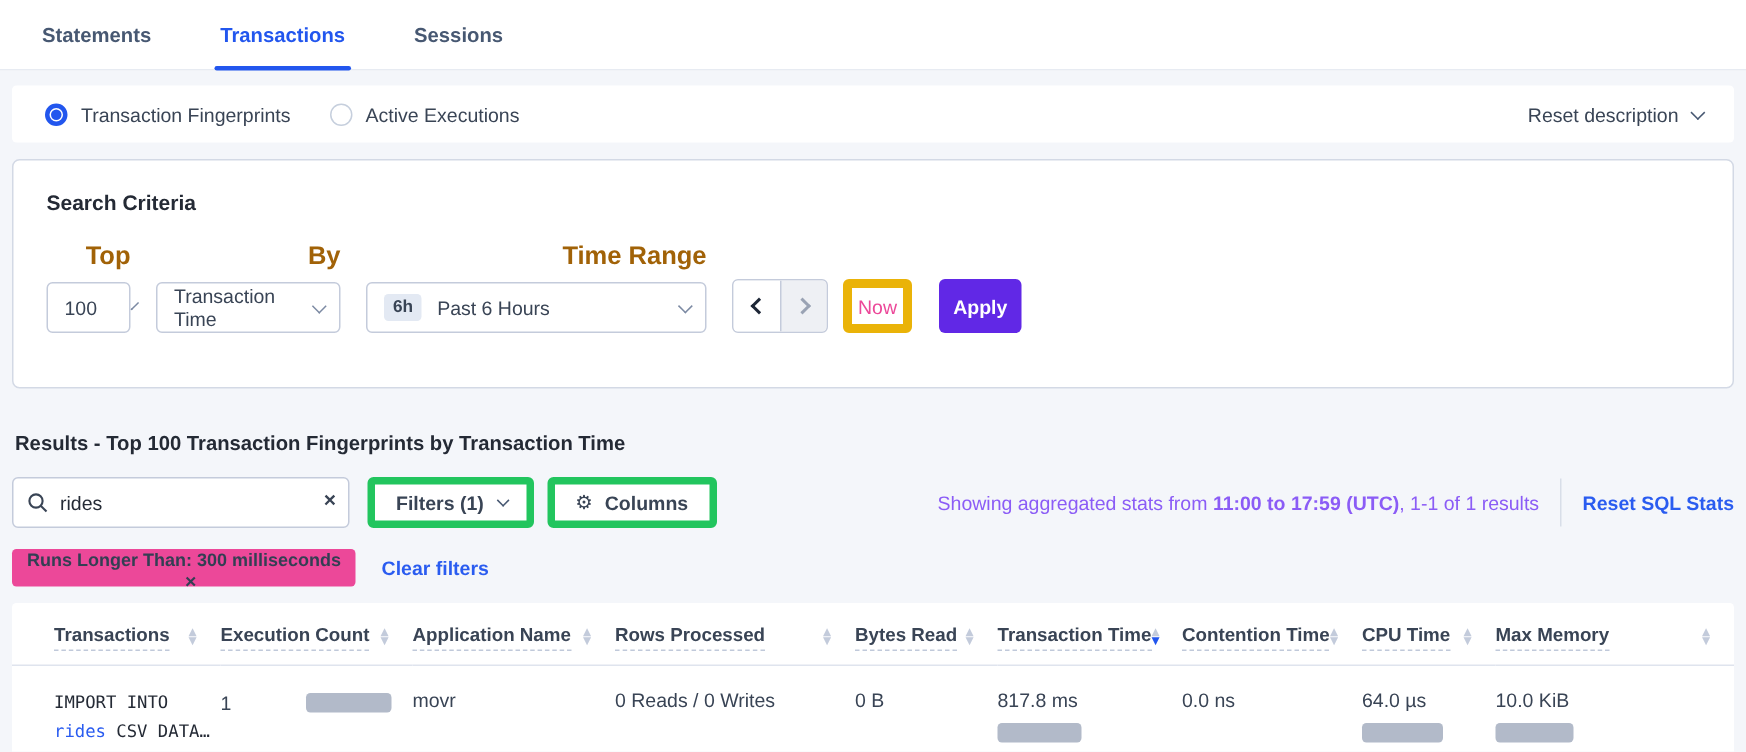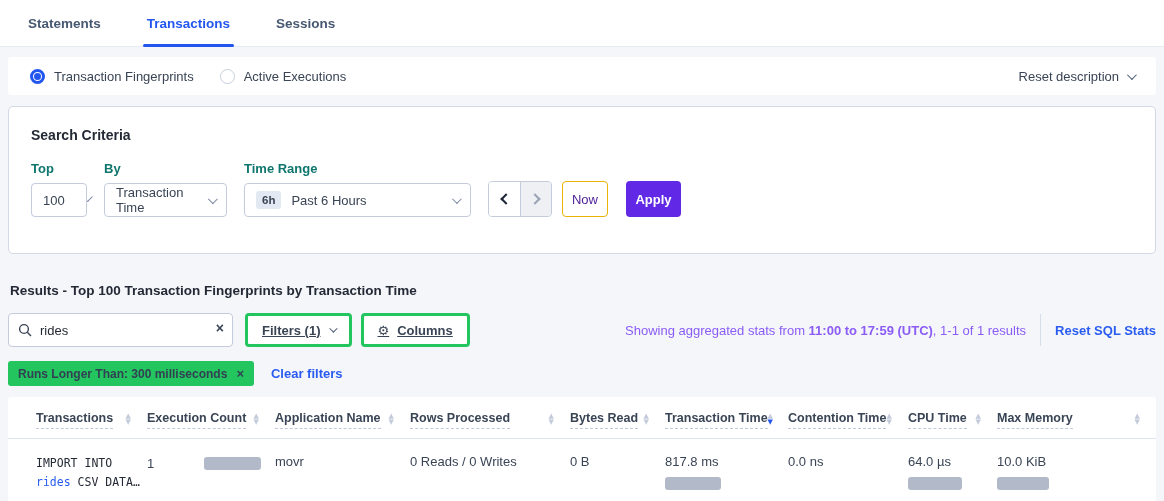--- a/index.html
+++ b/index.html
@@ -61,21 +61,21 @@
   .chev.gray { border-color:#7c8aa3; }
 
   
   .criteria-card {
     background:#fff; border:1px solid #d3d9e5; border-radius:5px;
     margin-top:11px; padding:20px 22px 36px 22px;
   }
   .criteria-title { font-size:14px; font-weight:700; color:#242a35; margin-bottom:18px; }
   .criteria-row { display:flex; align-items:flex-end; }
   .field { margin-right:17px; }
-  .field-label { font-size:13px; font-weight:700; color:#0f766e; margin-bottom:7px; }
+  .field-label { font-size:17px; font-weight:700; color:#a16207; margin-bottom:7px;text-align:right; }
   .select {
     height:34px; border:1px solid #c4cbdb; border-radius:4px; background:#fff;
     display:flex; align-items:center; padding:0 11px; cursor:pointer;
     font-size:13px; color:#394455;
   }
   .select .chev { margin-left:auto; }
   .sel-top { width:56px;gap:23px; }
   .sel-by  { width:123px; }
   .sel-time { width:227px; }
   .time-badge {
@@ -90,22 +90,22 @@
   .arrow-btn.disabled { background:#eef0f4; border-left:1px solid #c4cbdb; cursor:default; }
   .chev-left {
     width:8px; height:8px; border-left:2.2px solid #1d2636; border-bottom:2.2px solid #1d2636;
     transform:rotate(45deg); display:inline-block; margin-left:3px;
   }
   .chev-right {
     width:8px; height:8px; border-right:2.2px solid #9aa3b4; border-top:2.2px solid #9aa3b4;
     transform:rotate(45deg); display:inline-block; margin-right:3px;
   }
   .now-btn {
-    height:36px; width:46px; border:1px solid #eab308; border-radius:4px; background:#fff;
-    color:#4c1d95; font-size:13px; display:flex; align-items:center; justify-content:center;
+    height:36px; width:46px; border:6px solid #eab308; border-radius:4px; background:#fff;
+    color:#ec4899; font-size:13px; display:flex; align-items:center; justify-content:center;
     margin-right:18px; cursor:pointer;
   }
   .apply-btn {
     height:36px; width:55px; border:none; border-radius:4px; background:#6128e6;
     color:#fff; font-size:13px; font-weight:700;
     display:flex; align-items:center; justify-content:center; cursor:pointer;
   }
 
   
   .results-title { margin:29px 2px 0; font-size:13.5px; font-weight:700; color:#242a35; }
@@ -116,36 +116,36 @@
     width:100%; height:34px; border:1px solid #c4cbdb; border-radius:4px;
     padding:0 28px 0 31px; font-size:13px; color:#242a35;
     font-family:"Liberation Sans", sans-serif; outline:none; background:#fff;
   }
   .search-icon { position:absolute; left:10px; top:10px; }
   .clear-x {
     position:absolute; right:9px; top:7px; font-size:14px; color:#394455;
     cursor:pointer; font-weight:700;
   }
   .tool-btn {
-    height:34px; border:3px solid #22c55e; border-radius:4px; background:#fff;
+    height:34px; border:5px solid #22c55e; border-radius:4px; background:#fff;
     display:flex; align-items:center; gap:8px; padding:0 14px;
-    font-size:13px; font-weight:700; color:#394455; margin-right:9px; cursor:pointer;text-decoration:underline;
+    font-size:13px; font-weight:700; color:#394455; margin-right:9px; cursor:pointer;
   }
   .gear { font-family:"DejaVu Sans", sans-serif; font-size:13px; font-weight:400; color:#394455; }
   .toolbar-right { margin-left:auto; display:flex; align-items:center; }
   .stats-text { font-size:13px; color:#8b5cf6; white-space:nowrap; }
   .stats-text b { font-weight:700; }
   .v-divider { width:1px; height:32px; background:#d8dee8; margin:0 14px; }
   .link { color:#2a5cf0; font-size:13px; font-weight:600; text-decoration:none; white-space:nowrap; cursor:pointer; }
 
   .chip-row { display:flex; align-items:center; margin-top:14px; }
   .chip {
-    background:#22c55e; border-radius:3px; height:25px;
+    background:#ec4899; border-radius:3px; height:25px;
     display:flex; align-items:center; padding:0 10px;
-    font-size:12px; font-weight:600; color:#333f53;
+    font-size:12px; font-weight:600; color:#333f53;flex-direction:column;
   }
   .chip .chip-x { margin-left:9px; font-size:13px; font-weight:700; cursor:pointer; }
   .clear-filters { margin-left:17px; }
 
   
   .table-card { background:#fff; border-radius:3px; margin-top:11px; min-height:130px; }
   table { border-collapse:collapse; table-layout:fixed; width:1148px; }
   th, td { text-align:left; vertical-align:top; }
   thead th { padding:14px 0 9px 0; border-bottom:1px solid #dfe4ee; }
   .th-inner { display:flex; align-items:flex-start; justify-content:space-between; padding-right:16px; }

